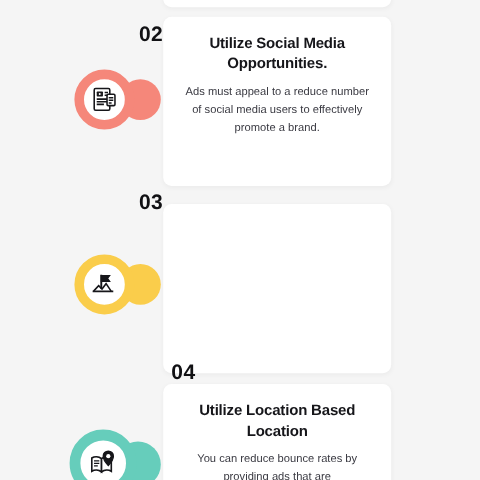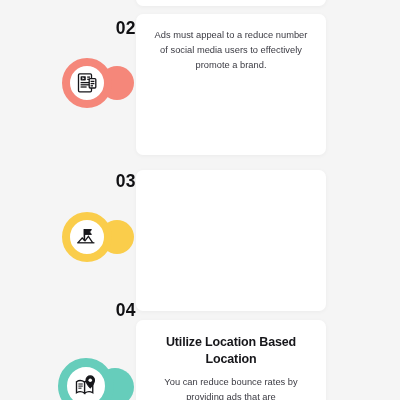--- a/index.html
+++ b/index.html
@@ -69,22 +69,22 @@
     position: absolute;
     left: 0;
     width: 136px;
     text-align: right;
     font-size: 17.5px;
     font-weight: bold;
     color: #111114;
     letter-spacing: 0.4px;
   }
   .num-02 { top: 18px; }
-  .num-03 { top: 171px; }
-  .num-04 { top: 300px; }
+  .num-03 { top: 158px; }
+  .num-04 { top: 300px; padding-left: 27px; }
 
   
   .badge {
     position: absolute;
     width: 72px;
     height: 50px;
   }
   .badge-02 { left: 62px; top: 58px; }
   .badge-03 { left: 62px; top: 212px; }
   .badge-04 { left: 58px; top: 358px; }
@@ -137,20 +137,21 @@
 </head>
 <body>
 
 <div class="infographic">
 
   <div class="card card-top-partial"></div>
 
   <div class="step-number num-02">02</div>
 
   <div class="card card-02">
+    <p class="card-title">Utilize Social Media Opportunities.</p>
     <p class="card-body">Ads must appeal to a reduce number of social media users to effectively promote a brand.</p>
   </div>
 
   <div class="badge badge-02 theme-coral">
     <div class="blob"></div>
     <div class="ring"></div>
     <div class="glyph">
       <svg width="24" height="24" viewBox="0 0 24 24" fill="none" stroke="#16161a" stroke-width="1.3">
         <rect x="3.5" y="2.8" width="13" height="18" rx="1.2"></rect>
         <rect x="5.6" y="5.2" width="5.2" height="4.2" rx="0.6" fill="#16161a" stroke="none"></rect>

